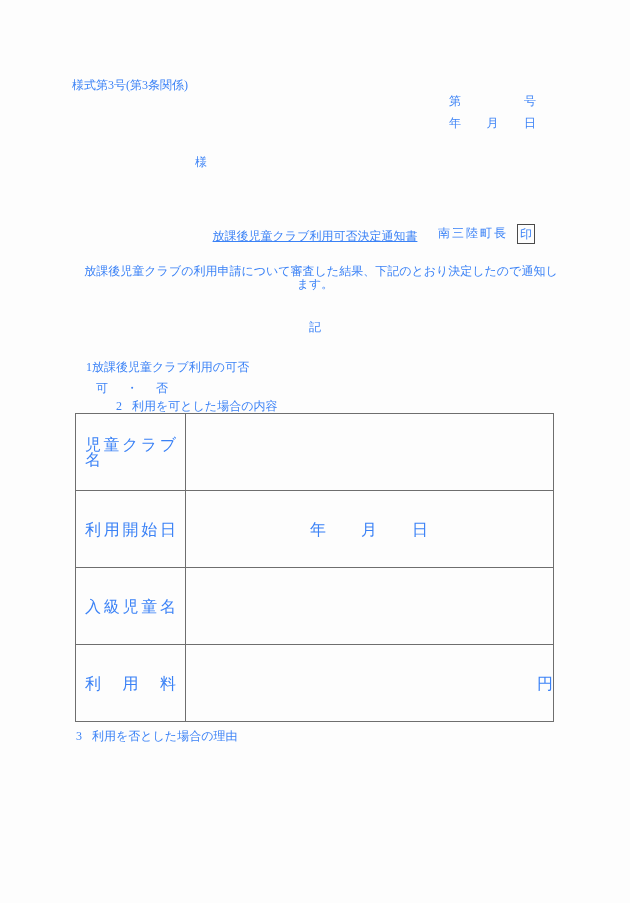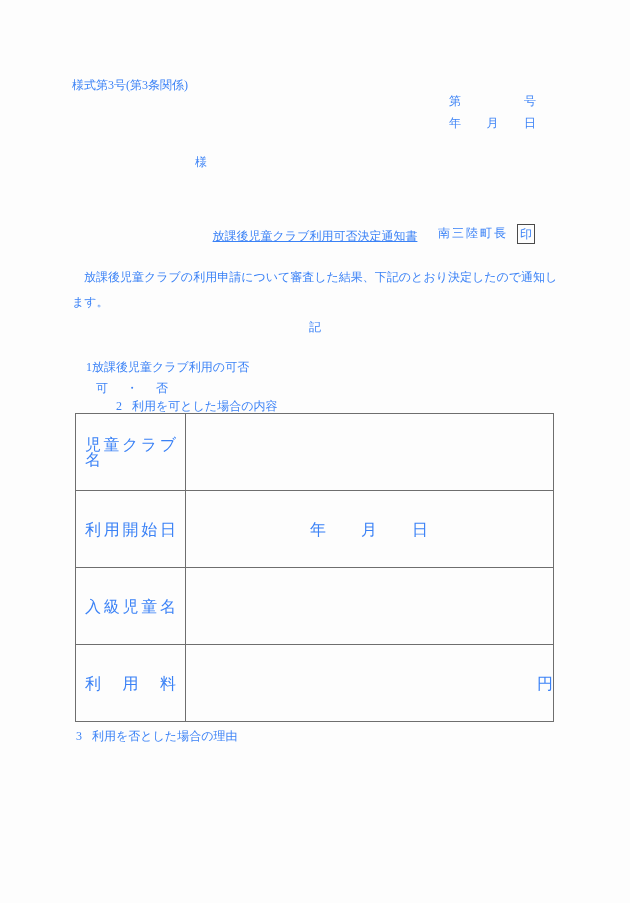--- a/index.html
+++ b/index.html
@@ -71,22 +71,23 @@
     right: 0;
     top: 229px;
     text-align: center;
     text-decoration: underline;
   }
   .body-text {
     position: absolute;
     left: 72px;
     top: 265px;
     width: 486px;
-    line-height: 25px;
+    line-height: 13px;
     text-indent: 12px;
+    text-align: center;
   }
   .record-heading {
     position: absolute;
     left: 0;
     right: 0;
     top: 320px;
     text-align: center;
   }
   .item {
     position: absolute;

